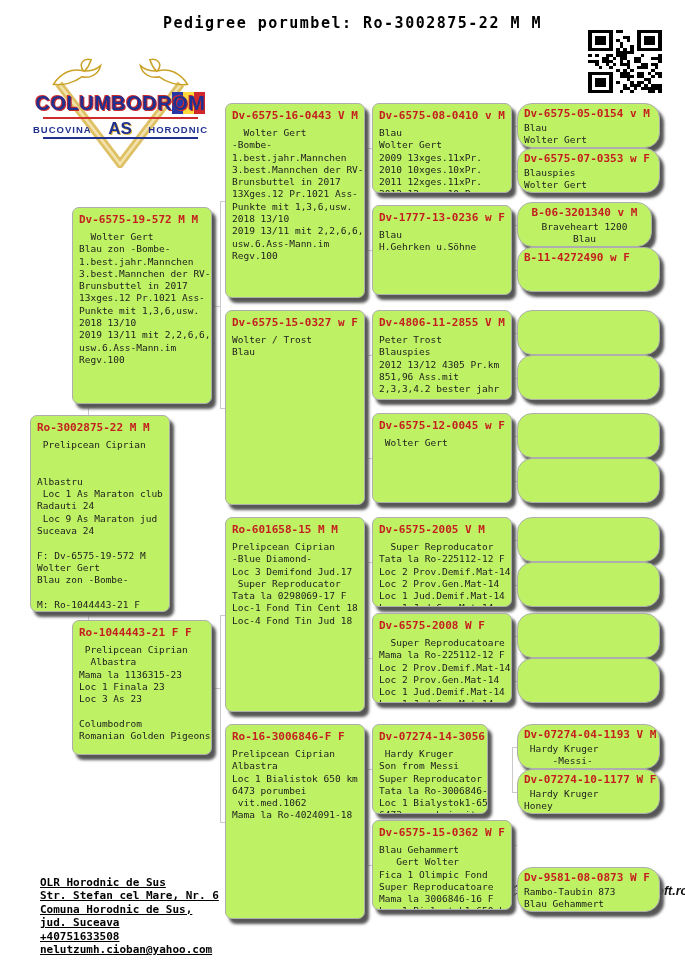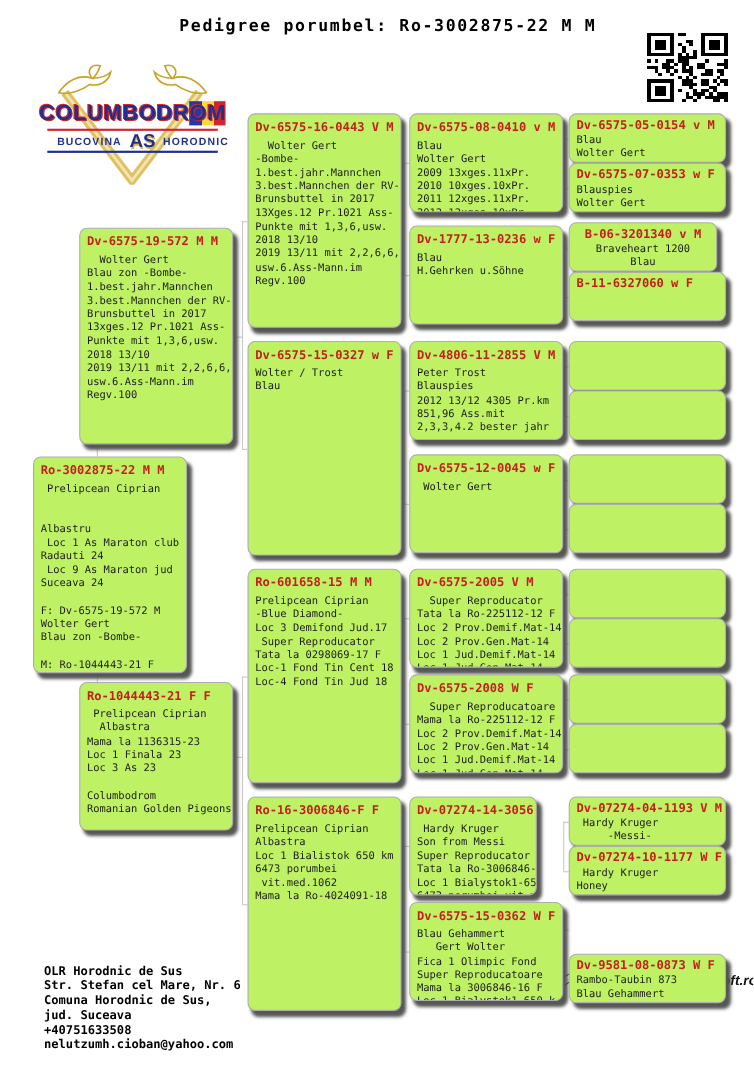--- a/index.html
+++ b/index.html
@@ -5,46 +5,46 @@
   html,body{margin:0;padding:0;background:#ffffff;}
   .canvas{position:relative;width:685px;height:968px;background:#fff;overflow:hidden;
           font-family:"DejaVu Sans Mono",monospace;}
   .title{position:absolute;top:14px;left:30px;right:10px;text-align:center;
          font:bold 15px "DejaVu Sans Mono",monospace;letter-spacing:1.5px;color:#000;}
   
   .box{position:absolute;background:#bef264;border:1px solid #adadad;border-radius:7px;
        box-shadow:4px 5px 3px #565656;overflow:hidden;padding:3px 6px;box-sizing:border-box;z-index:1;}
   .hdr{font:bold 11px "DejaVu Sans Mono",monospace;color:#c41e1e;margin:2px 0 5px;white-space:pre;}
   .bd{font:9.5px "DejaVu Sans Mono",monospace;line-height:12.3px;color:#1c1c1c;white-space:pre;}
-  .box.s{padding:2px 6px;}
+  .box.s{padding:2px 6px;border-radius:15px;}
   .box.s .hdr{margin:1px 0 2px;}
   .box.s .bd{line-height:11.5px;}
   .conn{position:absolute;background:#c9c9c9;z-index:0;}
   
   .qr{position:absolute;left:588px;top:30px;width:74px;height:63px;}
   
   .logo{position:absolute;left:33px;top:56px;width:175px;height:112px;}
   .logo svg.vshape{position:absolute;left:0;top:0;width:175px;height:112px;}
   .dove{position:absolute;top:0;width:56px;height:34px;}
   .dove-l{left:16px;}
   .dove-r{right:16px;transform:scaleX(-1);}
   .wordmark{position:absolute;top:36px;left:0;right:0;text-align:center;
             font:bold 20px "Liberation Sans",sans-serif;color:#20308f;letter-spacing:0.5px;
             text-shadow:1px 1px 0 #cf2b2b,-1px -1px 0 #cf2b2b;}
   .wordmark .flag{background:linear-gradient(90deg,#2737a8 0 34%,#ffd93b 34% 67%,#d0262c 67% 100%);}
   .logo-rule{position:absolute;left:10px;right:10px;height:2px;}
   .logo-rule.red{top:61px;background:#cf2b2b;}
   .logo-rule.blue{top:81px;background:#20308f;}
-  .logo-sub{position:absolute;top:63px;left:0;right:0;display:flex;justify-content:flex-end;
+  .logo-sub{position:absolute;top:63px;left:0;right:0;display:flex;justify-content:space-between;
             align-items:center;gap:7px;font:bold 9.5px "Liberation Sans",sans-serif;
             color:#20308f;letter-spacing:1px;}
   .logo-sub .as{font-size:17px;letter-spacing:0;text-shadow:1px 1px 0 #d9b64a;}
   
   .addr{position:absolute;left:40px;top:876px;font:bold 11px "DejaVu Sans Mono",monospace;
-        line-height:13.4px;color:#000;}
+        line-height:13.4px;color:#000;text-decoration:underline;}
   .brand{position:absolute;left:503px;top:878px;display:flex;align-items:center;gap:6px;}
   .brand .script{font:italic 15px "DejaVu Serif",serif;color:#1a1a1a;}
   .brand .url{font:bold italic 12.5px "Liberation Sans",sans-serif;color:#111;text-decoration:none;}
 </style>
 </head>
 <body>
 
 <div class="canvas" id="canvas">
 
   <div class="title">Pedigree porumbel: Ro-3002875-22 M M</div>
@@ -454,21 +454,21 @@
       <div class="hdr">Dv-6575-07-0353 w F</div>
       <div class="bd">Blauspies
 Wolter Gert</div>
     </div>
     <div class="box s" style="left: 517px; top: 202px; width: 135px; height: 45px; text-align: center;">
       <div class="hdr">B-06-3201340 v M</div>
       <div class="bd">Braveheart 1200
 Blau</div>
     </div>
     <div class="box s" style="left: 517px; top: 247px; width: 143px; height: 45px;">
-      <div class="hdr">B-11-6327060 w F</div>
+      <div class="hdr">B-11-4272490 w F</div>
     </div>
     <div class="box s" style="left: 517px; top: 310px; width: 143px; height: 45px;"></div>
     <div class="box s" style="left: 517px; top: 355px; width: 143px; height: 45px;"></div>
     <div class="box s" style="left: 517px; top: 413px; width: 143px; height: 45px;"></div>
     <div class="box s" style="left: 517px; top: 458px; width: 143px; height: 45px;"></div>
     <div class="box s" style="left: 517px; top: 517px; width: 143px; height: 45px;"></div>
     <div class="box s" style="left: 517px; top: 562px; width: 143px; height: 45px;"></div>
     <div class="box s" style="left: 517px; top: 613px; width: 143px; height: 45px;"></div>
     <div class="box s" style="left: 517px; top: 658px; width: 143px; height: 45px;"></div>
     <div class="box s" style="left: 517px; top: 724px; width: 143px; height: 45px;">

